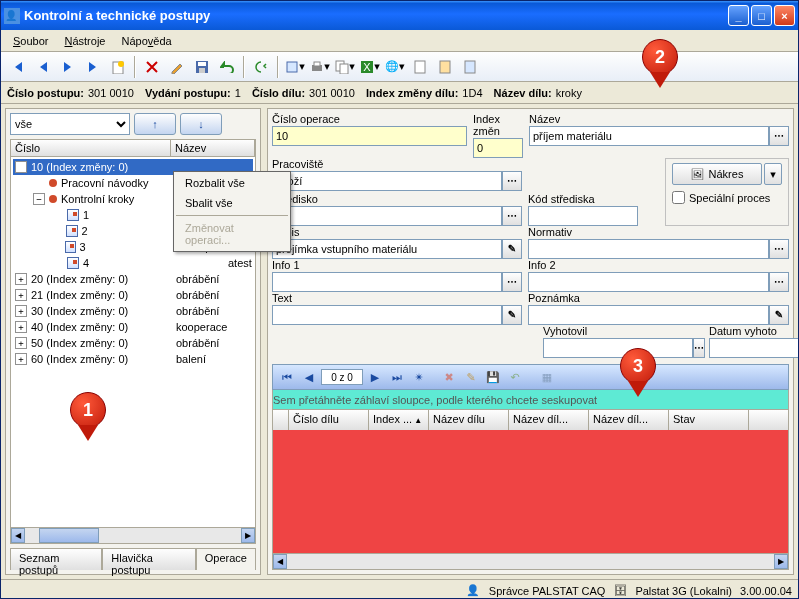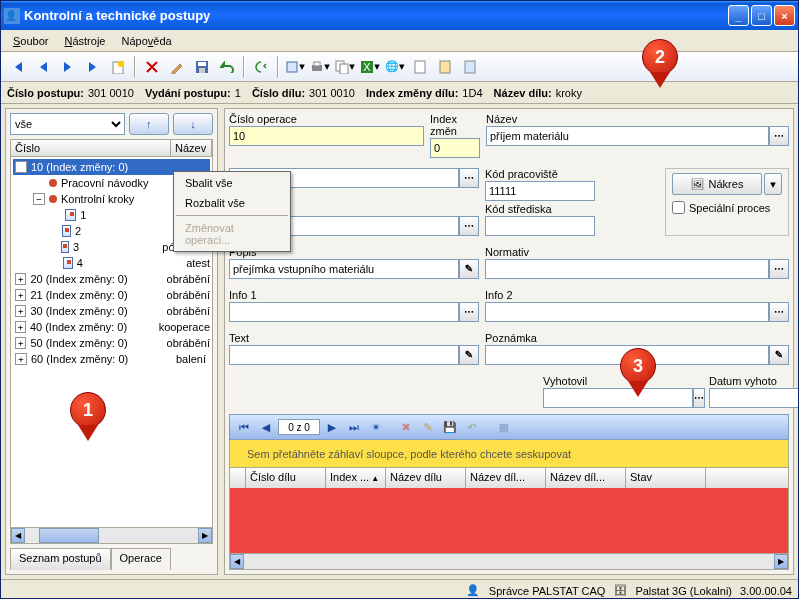--- a/index.html
+++ b/index.html
@@ -13,21 +13,21 @@
 .menubar{height:22px;background:#ece9d8;display:flex;align-items:center;padding:0 4px;border-bottom:1px solid #aca899}
 .menubar span{padding:2px 8px;cursor:pointer}
 .menubar span u{text-decoration:underline}
 .toolbar{height:30px;background:linear-gradient(#fefefe,#e8eef7);display:flex;align-items:center;padding:2px 6px;gap:3px;border-bottom:1px solid #aca899}
 .tbtn{width:22px;height:22px;display:flex;align-items:center;justify-content:center;cursor:pointer;border:1px solid transparent;border-radius:2px}
 .sep{width:2px;height:22px;border-left:1px solid #aca899;border-right:1px solid #fff;margin:0 2px}
 .infobar{height:22px;background:#ece9d8;display:flex;align-items:center;padding:0 6px;gap:4px;border-bottom:1px solid #aca899;font-size:11px}
 .infobar b{font-weight:bold}
 .content{height:475px;background:#ece9d8;display:flex;padding:4px;gap:6px}
 .panel{background:#f4f3ee;border:1px solid #aca899;padding:4px;display:flex;flex-direction:column}
-.leftpanel{width:213px}
+.leftpanel{width:256px}
 .rightpanel{flex:1}
 .filterrow{display:flex;gap:4px;margin-bottom:4px;align-items:center}
 select.filter{width:120px;height:22px;border:1px solid #7f9db9;background:#fff}
 .arrowbtn{width:42px;height:22px;background:linear-gradient(#fefefe,#c4d5f0);border:1px solid #7f9db9;border-radius:3px;display:flex;align-items:center;justify-content:center;color:#1a4aa0;font-weight:bold;cursor:pointer}
 .gridhdr{height:18px;background:linear-gradient(#fefefe,#e0e0e0);display:flex;border:1px solid #aca899}
 .gridhdr span{padding:2px 4px;border-right:1px solid #aca899}
 .tree{flex:1;background:#fff;border:1px solid #aca899;border-top:none;overflow:auto;padding:2px;position:relative}
 .tnode{display:flex;align-items:center;height:16px;padding:1px 0;white-space:nowrap}
 .exp{width:12px;height:12px;border:1px solid #919191;background:#fff;display:flex;align-items:center;justify-content:center;font-size:9px;margin-right:4px;cursor:pointer;font-family:monospace;line-height:1}
 .tnode.sel{background:#316ac5;color:#fff}
@@ -36,36 +36,36 @@
 .bullet{width:8px;height:8px;border-radius:50%;margin-right:4px}
 .bul-r{background:#d04a2a}
 .docicon{width:12px;height:12px;background:linear-gradient(#fff,#d0e0ff);border:1px solid #4a6aaa;margin-right:4px;position:relative}
 .docicon::after{content:"";position:absolute;top:2px;right:1px;width:4px;height:4px;background:#d04a2a}
 .scrollbar{height:16px;background:#e8e8e8;border:1px solid #aca899;border-top:none;display:flex}
 .scrollbar .sthumb{width:60px;height:100%;background:linear-gradient(#c4d5f0,#9db9eb);border:1px solid #7f9db9;margin-left:14px}
 .scrollbar .sarr{width:14px;height:100%;background:linear-gradient(#c4d5f0,#9db9eb);border:1px solid #7f9db9;display:flex;align-items:center;justify-content:center;font-size:8px}
 .tabs{height:22px;display:flex;margin-top:4px}
 .tab{padding:3px 8px;background:linear-gradient(#fefefe,#e0e0e0);border:1px solid #aca899;border-bottom:none;cursor:pointer}
 .tab.active{background:#f4f3ee}
-.formarea{display:flex;flex-direction:column;gap:10px}
+.formarea{display:flex;flex-direction:column;gap:0}
 .formrow{display:flex;gap:6px}
 .formgroup{display:flex;flex-direction:column;gap:1px}
 .formgroup label{font-size:11px;color:#000}
 .inputwrap{display:flex;align-items:flex-start}
 .txt{height:20px;border:1px solid #7f9db9;background:#fff;padding:1px 3px;font-size:11px}
 .yel{background:#ffffcc}
 .elbtn{width:20px;height:20px;background:linear-gradient(#fefefe,#e0e0e0);border:1px solid #7f9db9;display:flex;align-items:center;justify-content:center;cursor:pointer;font-weight:bold;font-size:10px;line-height:1}
 .groupbox{border:1px solid #c0c0c0;padding:4px 6px 6px;margin-left:6px;width:124px;display:flex;flex-direction:column;gap:6px;align-items:stretch}
 .nkbtn{height:22px;background:linear-gradient(#fefefe,#e0e0e0);border:1px solid #7f9db9;border-radius:2px;display:flex;align-items:center;justify-content:center;gap:4px;cursor:pointer}
 .chk{display:flex;align-items:center;gap:4px}
 .chk input{width:13px;height:13px}
 .minitoolbar{height:26px;background:linear-gradient(#d6e7ff,#9db9eb);display:flex;align-items:center;padding:0 4px;gap:2px;margin-top:6px;border:1px solid #7f9db9}
 .minitoolbar .mtbtn{width:20px;height:20px;display:flex;align-items:center;justify-content:center;color:#1a4aa0;cursor:pointer}
 .minitoolbar .pgbox{width:42px;height:16px;background:#fff;border:1px solid #7f9db9;text-align:center;font-size:10px;display:flex;align-items:center;justify-content:center}
-.groupbar{height:28px;background:#fde047;display:flex;align-items:center;padding:0 17px;border:1px solid #aca899;border-top:none;color:#555}
+.groupbar{height:20px;background:#5eead4;display:flex;align-items:center;padding:0 0;border:1px solid #aca899;border-top:none;color:#555}
 .dgrid{flex:1;background:#ef4444;border:1px solid #aca899;border-top:none;min-height:60px}
 .dghdr{height:20px;background:linear-gradient(#fefefe,#e0e0e0);display:flex}
 .dghdr span{padding:3px 4px;border-right:1px solid #aca899;font-size:11px}
 .statusbar{height:22px;background:#ece9d8;border-top:1px solid #aca899;display:flex;align-items:center;justify-content:flex-end;padding:0 6px;gap:8px}
 .sicon{width:14px;height:14px;display:inline-block}
 .context-menu{position:absolute;left:173px;top:171px;width:118px;background:#f4f3ee;border:1px solid #666;box-shadow:2px 2px 3px rgba(0,0,0,0.3);padding:1px;z-index:100}
 .context-menu .mitem{padding:4px 10px;font-size:11px;cursor:pointer}
 .context-menu .mitem.dis{color:#aca899}
 .context-menu .msep{height:1px;background:#aca899;margin:2px 1px}
 .marker{position:absolute;width:36px;height:52px;z-index:200}
@@ -279,20 +279,21 @@
         </div>
       </div>
     <div class="scrollbar">
       <div class="sarr">◀</div>
       <div class="sthumb"></div>
       <div style="flex:1"></div>
       <div class="sarr">▶</div>
     </div>
     <div class="tabs">
       <div class="tab">Seznam postupů</div>
+      <div class="tab">Hlavička postupu</div>
       <div class="tab active">Operace</div>
     </div>
   </div>
 
   <div class="panel rightpanel">
     <div class="formarea">
 
       <div class="formrow">
         <div class="formgroup" style="width:195px">
           <label>Číslo operace</label>
@@ -308,28 +309,25 @@
               <input class="txt" style="flex: 1 1 0%;" value="příjem materiálu">
               <div class="elbtn">⋯</div>
             </div>
         </div>
       </div>
 
       <div class="formrow">
         <div style="flex:1;display:flex;flex-direction:column;gap:2px">
           <div class="formrow">
             <div class="formgroup" style="width:250px">
+              <label>Pracoviště</label>
               <div class="inputwrap">
                   <input class="txt" style="flex: 1 1 0%;" value="zboží">
                   <div class="elbtn">⋯</div>
                 </div>
-            </div>
-            <div class="formgroup" style="width:110px">
-              <label>Kód pracoviště</label>
-              <input class="txt" value="11111" style="">
             </div>
           </div>
           <div class="formrow">
             <div class="formgroup" style="width:250px">
               <label>Středisko</label>
               <div class="inputwrap">
                   <input class="txt" style="flex: 1 1 0%;" value="">
                   <div class="elbtn">⋯</div>
                 </div>
             </div>
@@ -459,22 +457,22 @@
 
 <div class="statusbar">
   <span class="sicon">👤</span>
   <span>Správce PALSTAT CAQ</span>
   <span class="sicon">🗄</span>
   <span>Palstat 3G (Lokalni)</span>
   <span>3.00.00.04</span>
 </div>
 
 <div class="context-menu">
+  <div class="mitem">Rozbalit vše</div>
   <div class="mitem">Sbalit vše</div>
-  <div class="mitem">Rozbalit vše</div>
   <div class="msep"></div>
   <div class="mitem dis">Změnovat operaci...</div>
 </div>
 
 <div class="marker" style="left:70px;top:392px">
     <div class="pin">1</div>
     <div class="tail"></div>
   </div>
 <div class="marker" style="left:642px;top:39px">
     <div class="pin">2</div>

